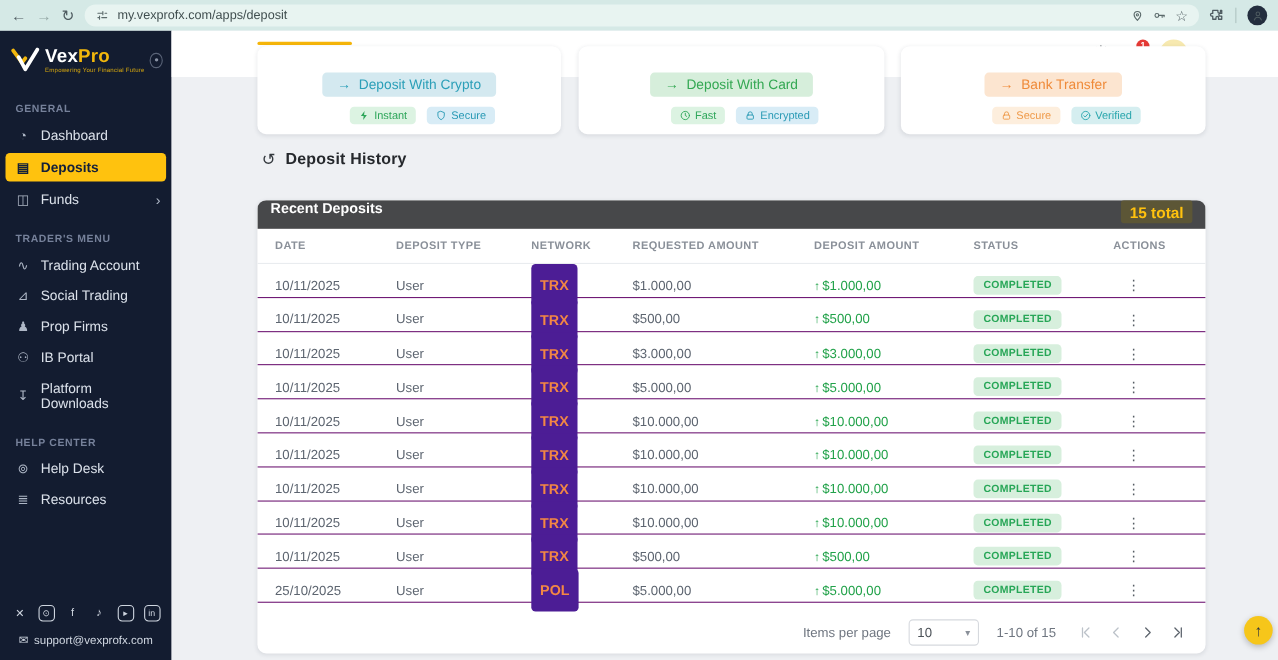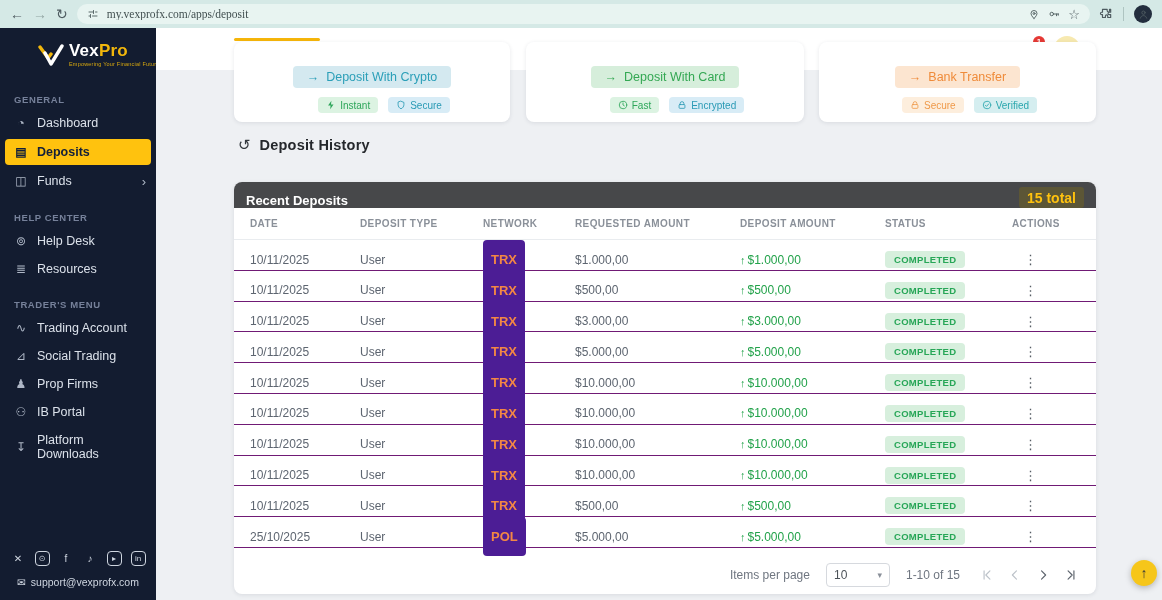--- a/index.html
+++ b/index.html
@@ -2,35 +2,35 @@
 <html><head>
 <meta charset="utf-8">
 <style>
   * { margin:0; padding:0; box-sizing:border-box; }
   html,body { width:1162px; height:600px; overflow:hidden; font-family:"Liberation Sans", sans-serif; background:#eef0f3; }
 
   
   .browser { height:28px; background:#d5e9e6; display:flex; align-items:center; padding:0 10px; gap:9px; }
   .nav-btn { color:#4e5b60; font-size:14px; line-height:1; cursor:pointer; }
   .nav-btn.dim { color:#93a6a4; }
-  .urlbar { flex:1; height:20px; background:#e8f4f1; border-radius:11px; display:flex; align-items:center; padding:0 10px; gap:8px;font-family:Liberation Serif, serif; }
+  .urlbar { flex:1; height:20px; background:#e8f4f1; border-radius:11px; display:flex; align-items:center; padding:0 10px; gap:8px; }
   .urlbar .ico { width:12px; height:12px; color:#5b6a6b; }
   .url-text { flex:1; font-size:11.5px; color:#414f50; white-space:nowrap; overflow:hidden; }
   .chrome-right { display:flex; align-items:center; gap:10px; }
   .chrome-right .ico { width:14px; height:14px; color:#4e5b60; }
   .chrome-sep { width:1px; height:14px; background:#aec4c1; }
   .chrome-avatar { width:18px; height:18px; border-radius:50%; background:#232e3e; color:#e8eef5; display:flex; align-items:center; justify-content:center; }
   .chrome-avatar .ico { width:11px; height:11px; }
   .star { font-size:13px; color:#4e5b60; line-height:1; }
 
   .app { display:flex; height:572px; }
 
   
   .sidebar { width:156px; background:#131c30; color:#d9dfe9; display:flex; flex-direction:column; flex-shrink:0; position:relative; }
-  .brand { display:flex; align-items:flex-end; padding:14px 8px 10px 10px; gap:5px;margin-left:28px; }
+  .brand { display:flex; align-items:center; padding:14px 8px 10px 10px; gap:5px; }
   .brand-logo { width:26px; height:24px; flex-shrink:0; }
   .brand-text { line-height:1; }
   .brand-name { font-size:17px; font-weight:bold; letter-spacing:.2px; }
   .brand-name .p1 { color:#ffffff; }
   .brand-name .p2 { color:#f2b70c; }
   .brand-tagline { font-size:5.5px; color:#d8a80e; margin-top:3px; letter-spacing:.2px; white-space:nowrap; }
   .collapse-btn { margin-left:auto; width:14px; height:14px; border:1px solid #5a6478; border-radius:50%; display:flex; align-items:center; justify-content:center; color:#8a93a5; font-size:7px; cursor:pointer; }
   .nav-section { margin-top:8px; }
   .nav-section-label { font-size:9.5px; font-weight:bold; color:#76819a; letter-spacing:.6px; padding:8px 14px 4px; }
   .nav-item { display:flex; align-items:center; gap:9px; padding:7px 10px 7px 14px; font-size:12.5px; cursor:pointer; color:#dbe1ea; }
@@ -62,21 +62,21 @@
   .dep-btn { border:none; border-radius:4px; font-family:inherit; font-size:12.5px; font-weight:500; padding:4px 14px; display:flex; align-items:center; gap:7px; cursor:pointer; }
   .badges { display:flex; gap:10px; margin-top:9px;margin-left:24px; }
   .badge { display:flex; align-items:center; gap:4px; font-size:10px; font-weight:500; padding:2.5px 8px; border-radius:4px; }
   .badge .ico { width:10px; height:10px; }
 
   .section-heading { position:absolute; left:82px; top:108px; display:flex; align-items:center; gap:9px; color:#25282c; }
   .section-heading .ico-glyph { font-size:15px; color:#33383d; }
   .section-heading .txt { font-size:14.5px; font-weight:bold; letter-spacing:.2px; }
 
   .table-card { position:absolute; left:78px; top:154px; width:862px; height:412px; background:#fff; border-radius:8px; box-shadow:0 1px 4px rgba(30,40,60,.10); overflow:hidden; display:flex; flex-direction:column; }
-  .table-titlebar { height:26px; background:#47484a; display:flex; align-items:flex-end; padding:0 12px; flex-shrink:0; }
+  .table-titlebar { height:26px; background:#47484a; display:flex; align-items:flex-start; padding:0 12px; flex-shrink:0; }
   .table-title { color:#ffffff; font-size:13px; font-weight:bold; }
   .total-badge { margin-left:auto; background:#5c5636; color:#ffc20e; font-size:14px; font-weight:bold; padding:2.5px 8px; border-radius:3px; }
   .tgrid { display:grid; grid-template-columns:110px 123px 92px 165px 145px 127px 1fr; align-items:center; padding:0 16px; }
   .thead { height:32px; border-bottom:1px solid #e9ecef; }
   .thead span { font-size:10px; font-weight:bold; color:#8a9099; letter-spacing:.4px; }
   .trow { height:30.8px; border-bottom:1px solid #701a75; font-size:12px; color:#5d6570; }
   .net-badge { display:inline-block; background:#4c1d95; color:#f38744; font-size:13px; font-weight:bold; padding:12px 8px; border-radius:4px; }
   .amt-up { color:#22a24a; font-weight:500; }
   .amt-up .arr { font-size:11px; margin-right:2px; }
   .status-pill { display:inline-block; background:#d7efdd; color:#27a657; font-size:9.5px; font-weight:bold; padding:3px 9px; border-radius:4px; letter-spacing:.3px; }
@@ -165,51 +165,51 @@
             <span class="nav-ico">▤</span>
             <span class="nav-label">Deposits</span>
           </div>
           <div class="nav-item">
             <span class="nav-ico">◫</span>
             <span class="nav-label">Funds</span>
             <span class="nav-chevron">›</span>
           </div>
         </div>
         <div class="nav-section">
+          <div class="nav-section-label">TRADER'S MENU</div>
+          <div class="nav-item">
+            <span class="nav-ico">∿</span>
+            <span class="nav-label">Trading Account</span>
+          </div>
+          <div class="nav-item">
+            <span class="nav-ico">⊿</span>
+            <span class="nav-label">Social Trading</span>
+          </div>
+          <div class="nav-item">
+            <span class="nav-ico">♟</span>
+            <span class="nav-label">Prop Firms</span>
+          </div>
+          <div class="nav-item">
+            <span class="nav-ico">⚇</span>
+            <span class="nav-label">IB Portal</span>
+          </div>
+          <div class="nav-item">
+            <span class="nav-ico">↧</span>
+            <span class="nav-label">Platform Downloads</span>
+          </div>
+        </div>
+        <div class="nav-section">
           <div class="nav-section-label">HELP CENTER</div>
           <div class="nav-item">
             <span class="nav-ico">⊚</span>
             <span class="nav-label">Help Desk</span>
           </div>
           <div class="nav-item">
             <span class="nav-ico">≣</span>
             <span class="nav-label">Resources</span>
-          </div>
-        </div>
-        <div class="nav-section">
-          <div class="nav-section-label">TRADER'S MENU</div>
-          <div class="nav-item">
-            <span class="nav-ico">∿</span>
-            <span class="nav-label">Trading Account</span>
-          </div>
-          <div class="nav-item">
-            <span class="nav-ico">⊿</span>
-            <span class="nav-label">Social Trading</span>
-          </div>
-          <div class="nav-item">
-            <span class="nav-ico">♟</span>
-            <span class="nav-label">Prop Firms</span>
-          </div>
-          <div class="nav-item">
-            <span class="nav-ico">⚇</span>
-            <span class="nav-label">IB Portal</span>
-          </div>
-          <div class="nav-item">
-            <span class="nav-ico">↧</span>
-            <span class="nav-label">Platform Downloads</span>
           </div>
         </div>
       </nav>
     <div class="sidebar-bottom">
       <div class="social-row" id="social-row">
           <span class="social-ico">✕</span>
           <span class="social-ico boxed">⊙</span>
           <span class="social-ico">f</span>
           <span class="social-ico">♪</span>
           <span class="social-ico boxed">▸</span>

